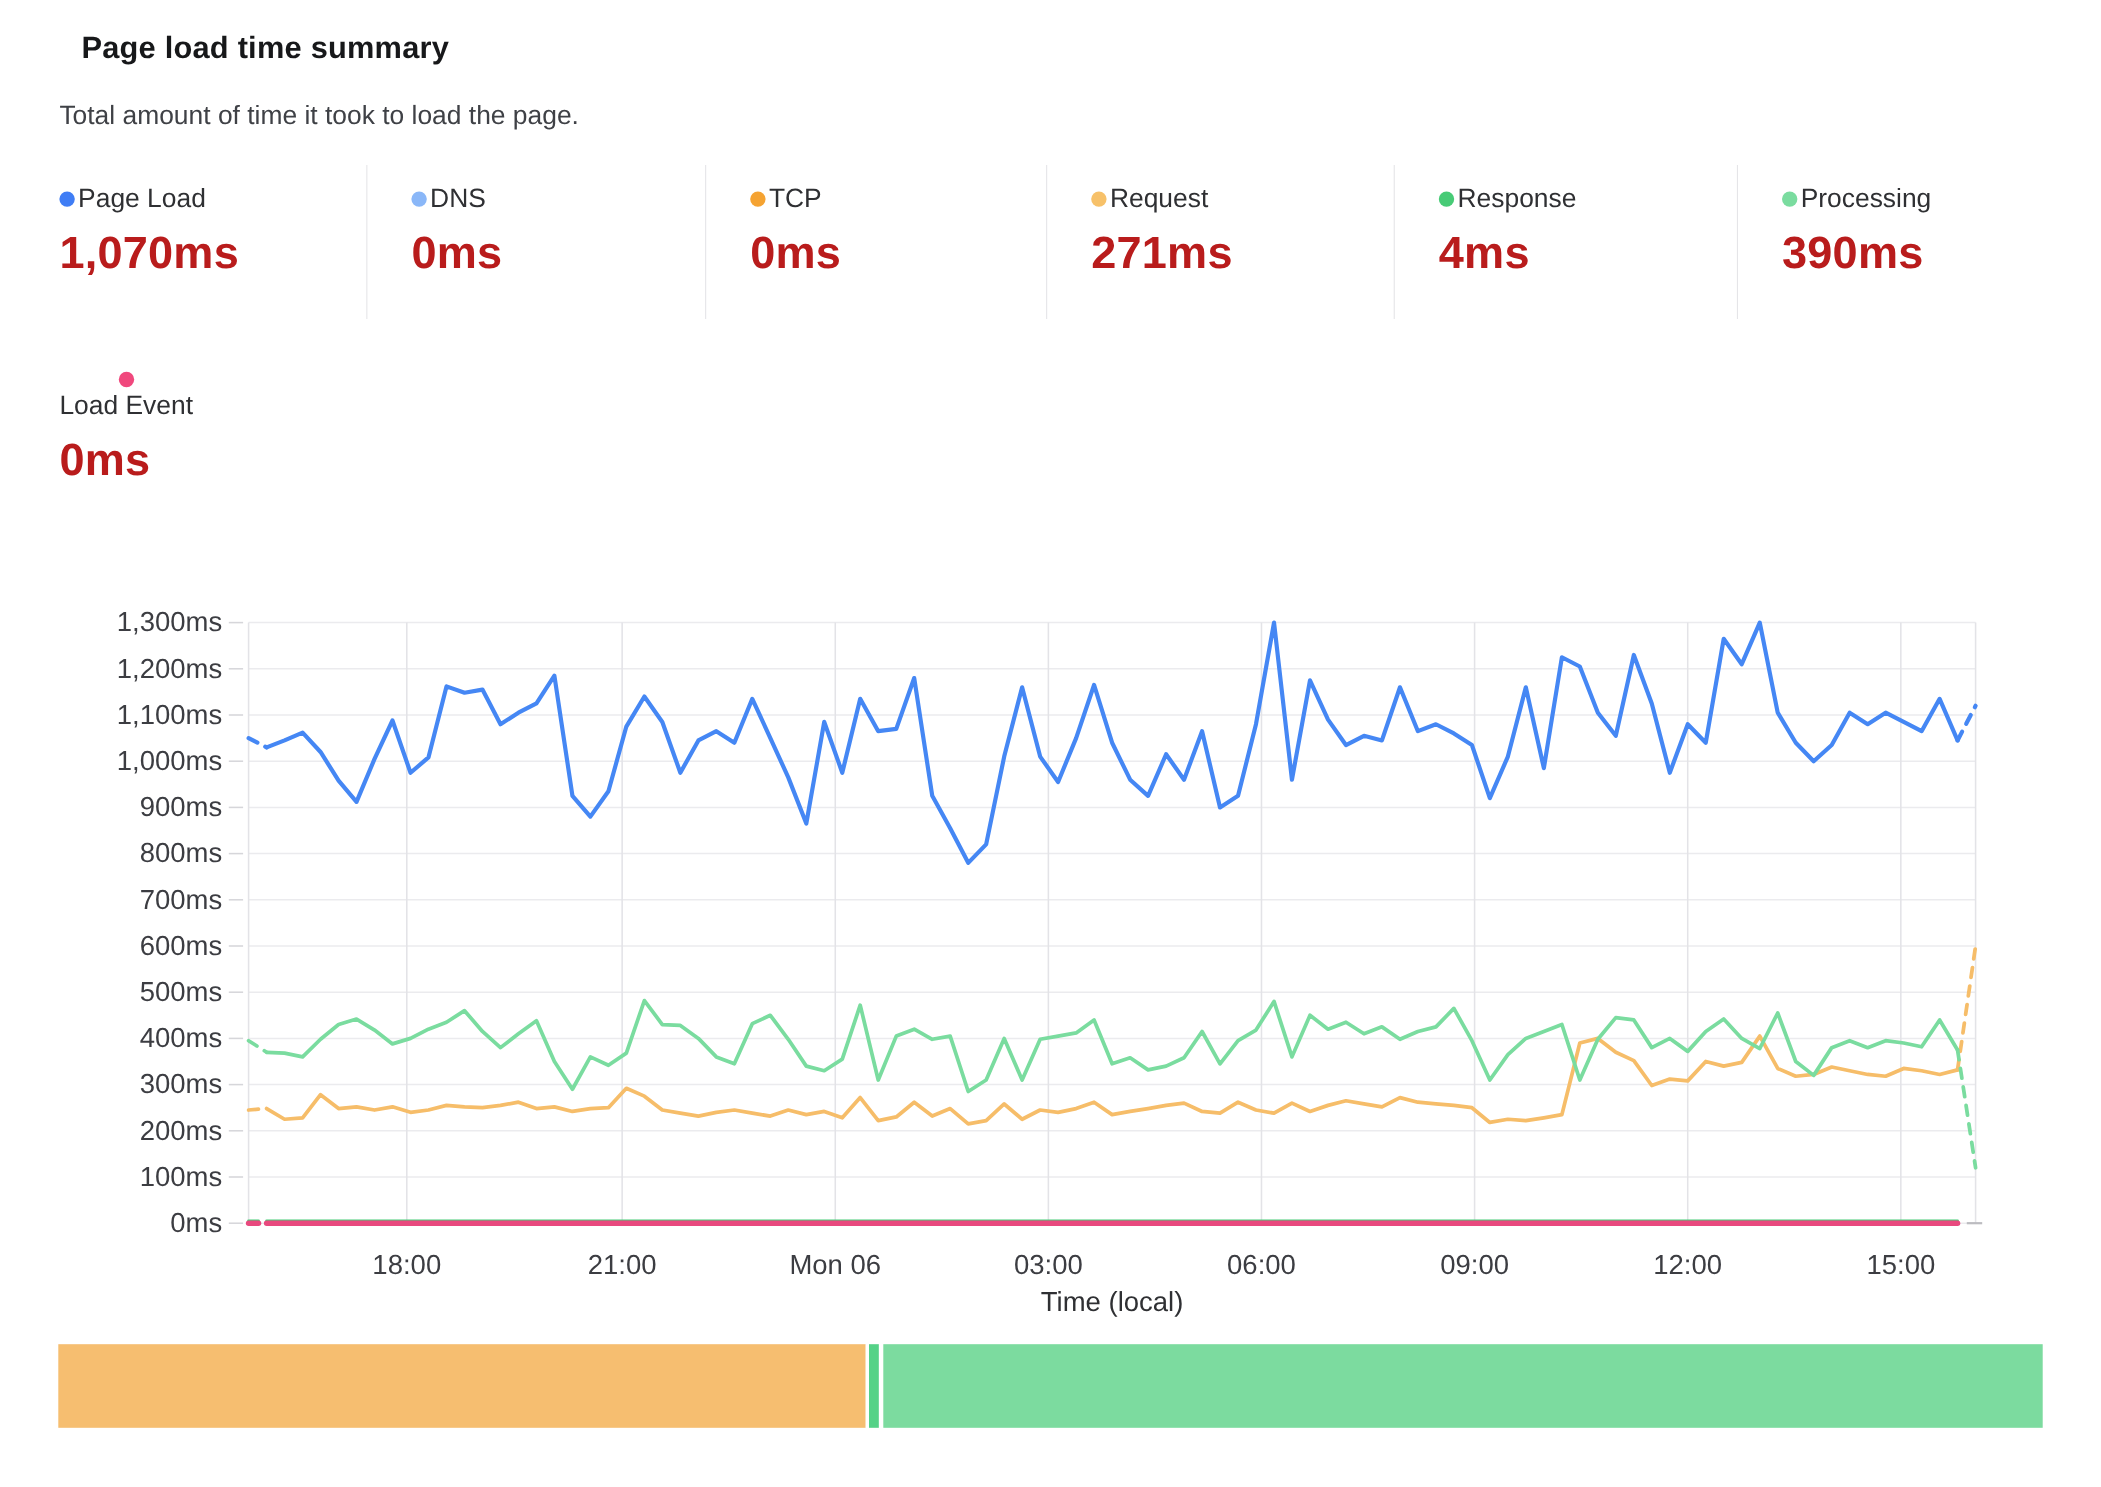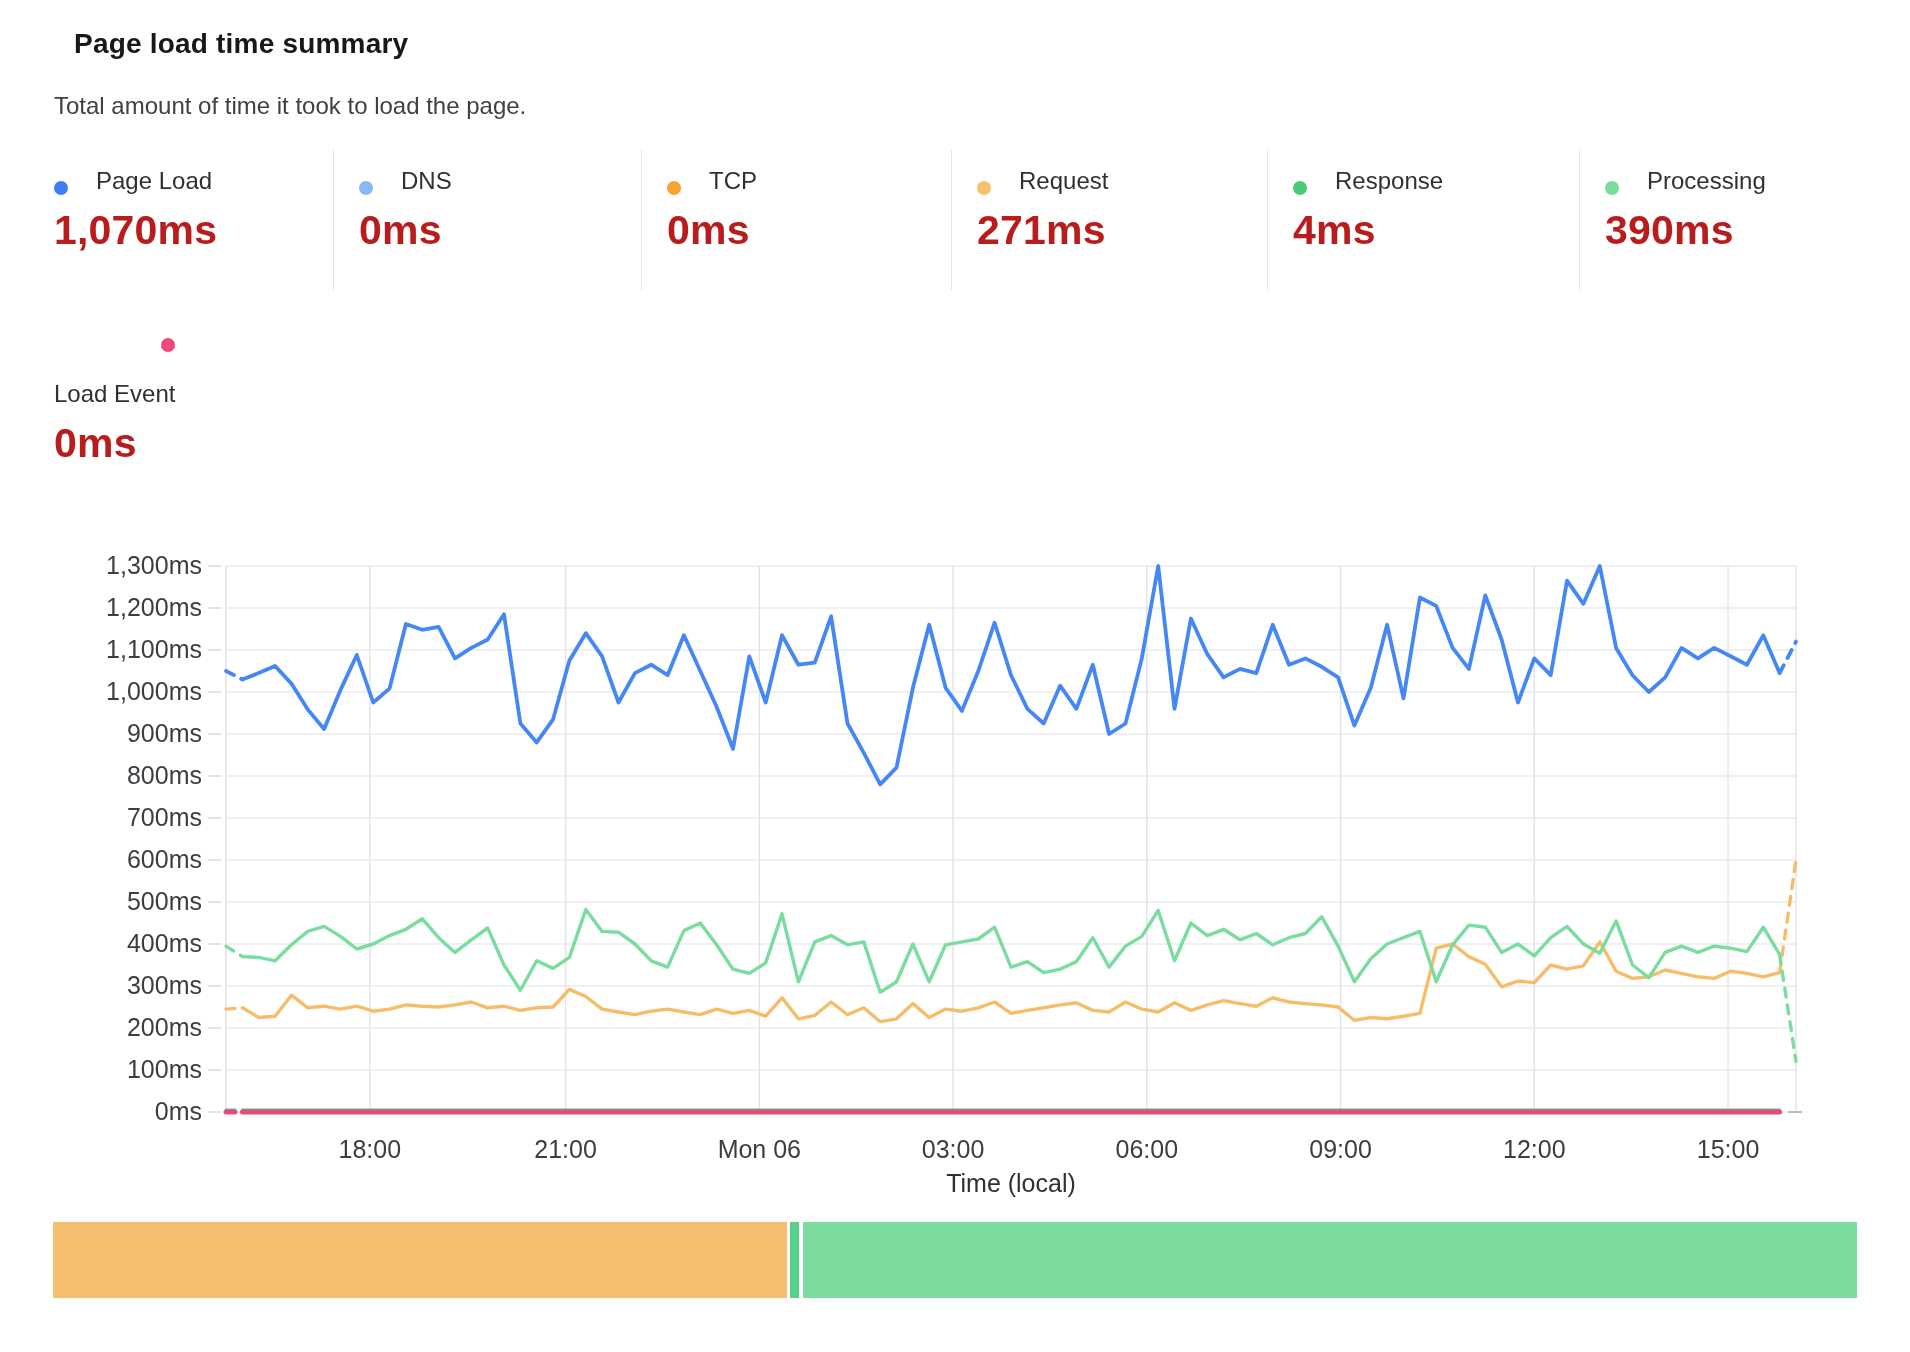--- a/index.html
+++ b/index.html
@@ -2,22 +2,22 @@
 <html><head>
 <meta charset="utf-8">
 <style>
   html,body{margin:0;padding:0;background:#ffffff;}
   body{width:1910px;height:1352px;position:relative;font-family:"Liberation Sans","DejaVu Sans",sans-serif;overflow:hidden;}
   .page{position:absolute;inset:0;background:#fff;}
   .title{position:absolute;left:54px;top:28px;font-size:28px;font-weight:700;color:#17181a;letter-spacing:.2px;margin-left:20px;}
   .subtitle{position:absolute;left:54px;top:92px;font-size:24px;font-weight:400;color:#3f4146;}
   .legend-row{position:absolute;left:54px;top:150px;width:1801px;height:140px;display:grid;grid-template-columns:279px 308px 310px 316px 312px 276px;}
   .legend-item{height:140px;}
-  .legend-item.bordered{border-left:1px solid #e5e5e8;padding-left:25px;}
-  .dot-line{display:flex;align-items:flex-end;gap:28px;margin-top:17px;}
+  .legend-item.bordered{border-left:1px solid #e5e5e8;padding-left:40px;}
+  .dot-line{display:flex;align-items:center;gap:3px;margin-top:17px;}
   .dot{width:14px;height:14px;border-radius:50%;flex:0 0 auto;}
   .metric-label{font-size:24px;color:#2f3033;}
   .metric-value{margin-top:12px;font-size:41px;font-weight:700;color:#b91c1c;letter-spacing:.2px;}
   .legend-row2{position:absolute;left:54px;top:338px;}
   svg.chart{position:absolute;left:0;top:0;width:1910px;height:1352px;}
   .bar{position:absolute;left:53px;top:1222px;width:1804px;height:76px;display:flex;}
   .bar>div{height:100%;}
 </style>
 </head>
 <body>

